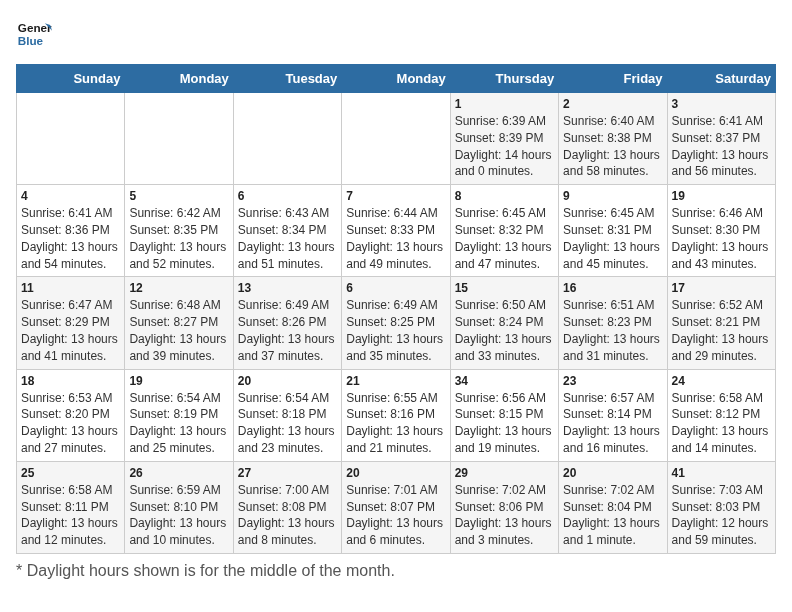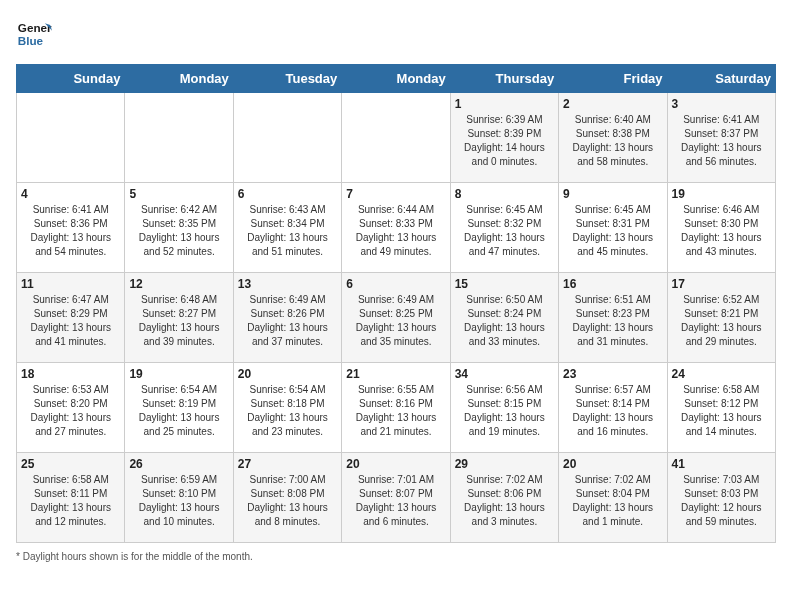--- a/index.html
+++ b/index.html
@@ -66,31 +66,30 @@
     tbody tr:nth-child(even) td {
       background: #fff;
     }
     .day-number {
       font-weight: bold;
       font-size: 12px;
       display: block;
       margin-bottom: 2px;
     }
     .day-info {
-      font-size: 10px;
+      font-size: 12px;
       line-height: 1.4;
       color: #333;
-      text-align: center;
     }
     .empty-cell {
       background: #fff !important;
     }
     .footer-note {
       margin-top: 8px;
-      font-size: 10px;
+      font-size: 16px;
       color: #555;
     }
   </style>
 </head>
 <body>
 
 <div class="header-section">
   <div class="logo">
     <svg class="logo-icon" viewBox="0 0 40 40">
       <text x="2" y="18" font-size="13" font-weight="bold" fill="#1a1a1a">General</text>

